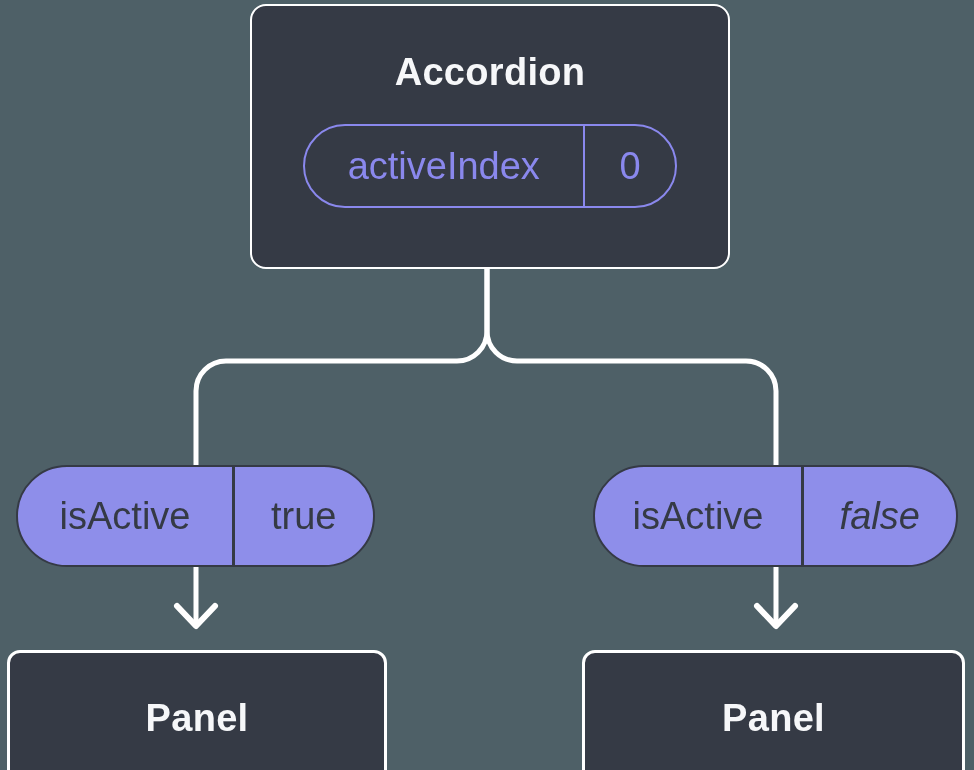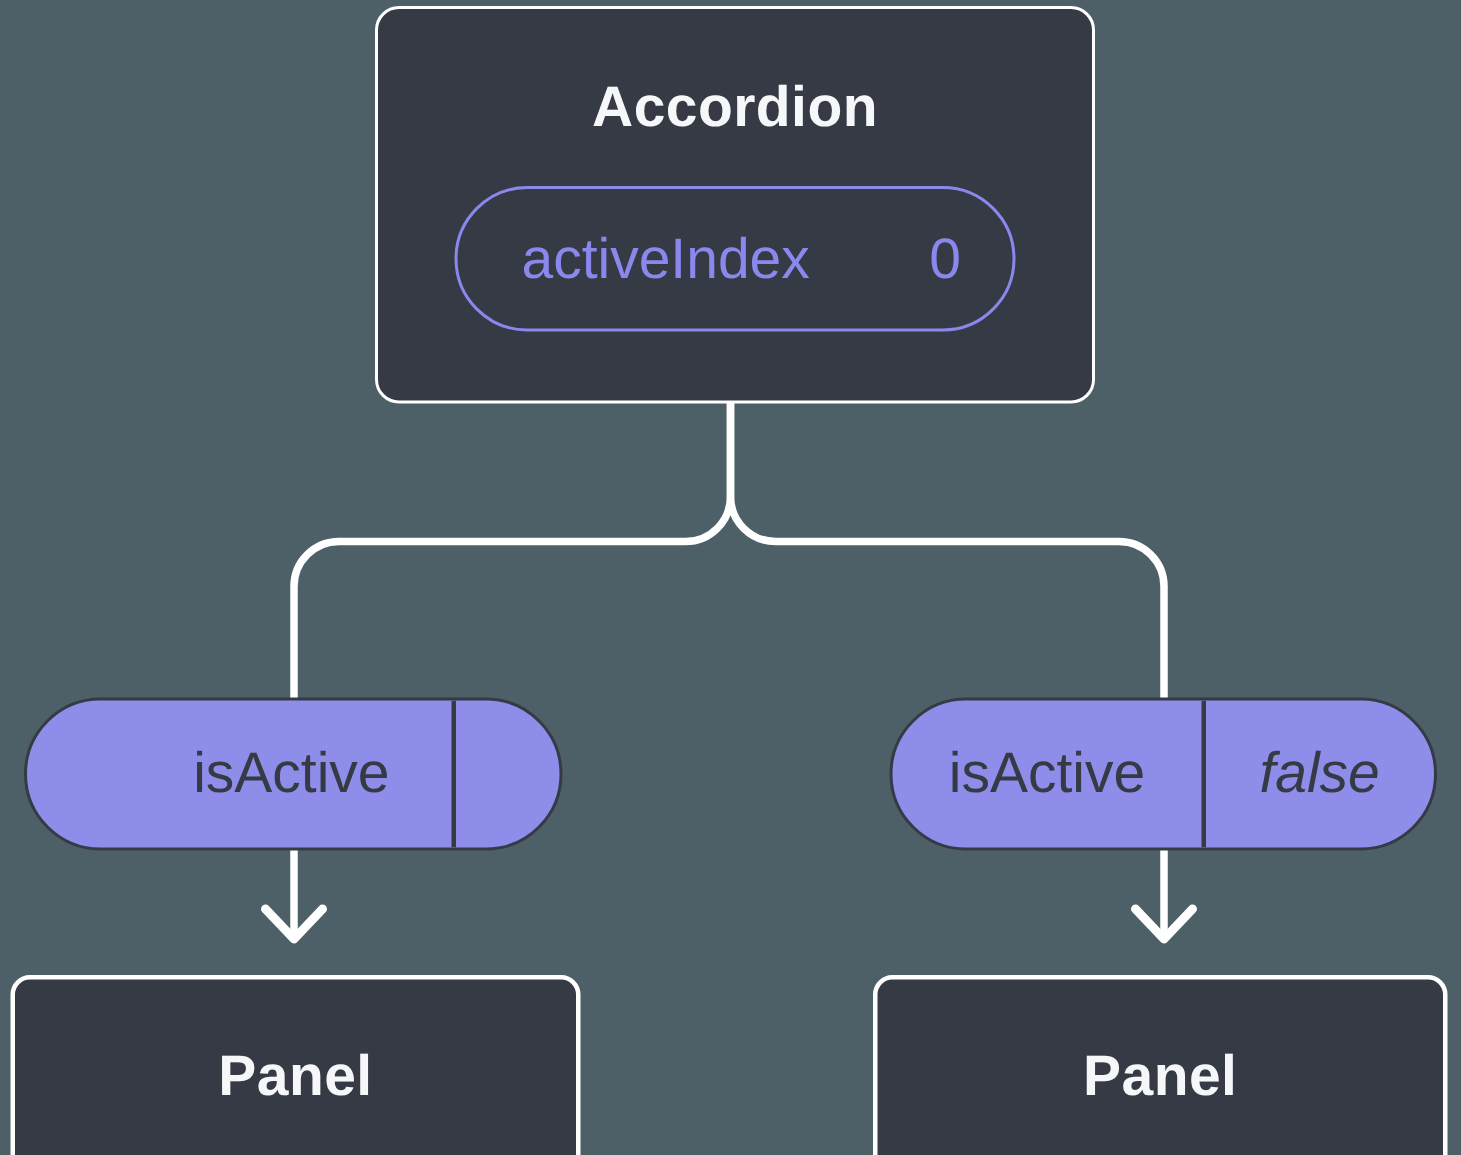--- a/index.html
+++ b/index.html
@@ -35,22 +35,22 @@
   .pill{
     display:flex; align-items:stretch; overflow:hidden; z-index:2;
     border-radius:51px; height:102px;
   }
   .pill .cell{
     display:flex; align-items:center; justify-content:center;
     font-size:38px; line-height:1;
   }
   .pill .divider{flex:0 0 2.5px;}
   .state-pill{
-    width:374px; height:97px; border-radius:50px;
-    border:2.5px solid var(--accent); background:transparent; color:var(--accent);align-items:center;
+    width:374px; height:84px; border-radius:50px;
+    border:2.5px solid var(--accent); background:transparent; color:var(--accent);
   }
   .state-pill .cell{color:var(--accent);}
   .state-pill .cell.label{flex:1 1 auto;}
   .state-pill .cell.value{flex:0 0 90px;}
   .state-pill .divider{background:var(--accent);}
 
   .prop-pill{
     position:absolute; background:var(--pill); border:2.5px solid var(--ink);
     color:var(--ink);
     justify-content:center;
@@ -90,20 +90,21 @@
     <div class="pill state-pill">
       <div class="cell label">activeIndex</div>
       <div class="divider"></div>
       <div class="cell value">0</div>
     </div>
   </div>
 
   <div class="pill prop-pill pill-a">
     <div class="cell label">isActive</div>
     <div class="divider"></div>
+    <div class="cell value">true</div>
   </div>
 
   <div class="pill prop-pill pill-b">
     <div class="cell label">isActive</div>
     <div class="divider"></div>
     <div class="cell value">false</div>
   </div>
 
   <div class="panel panel-a">
     <div class="node-title">Panel</div>

